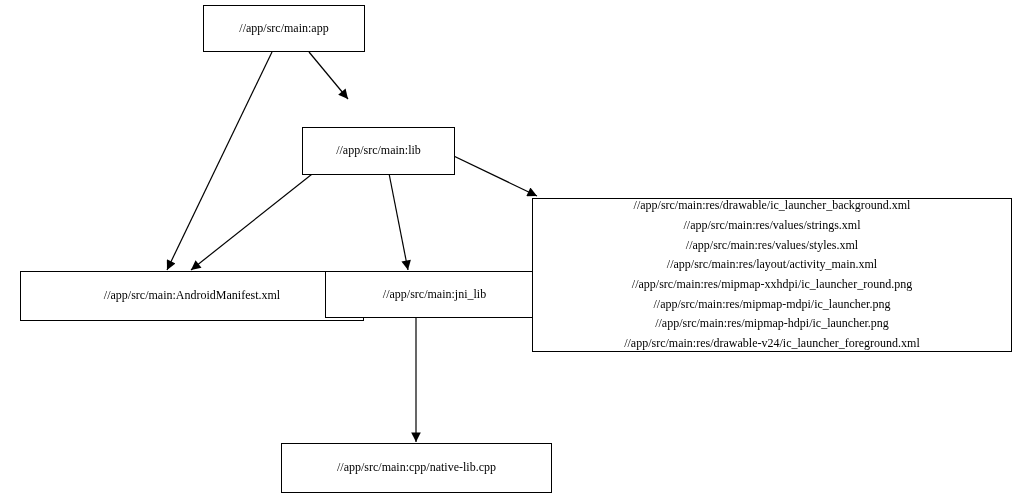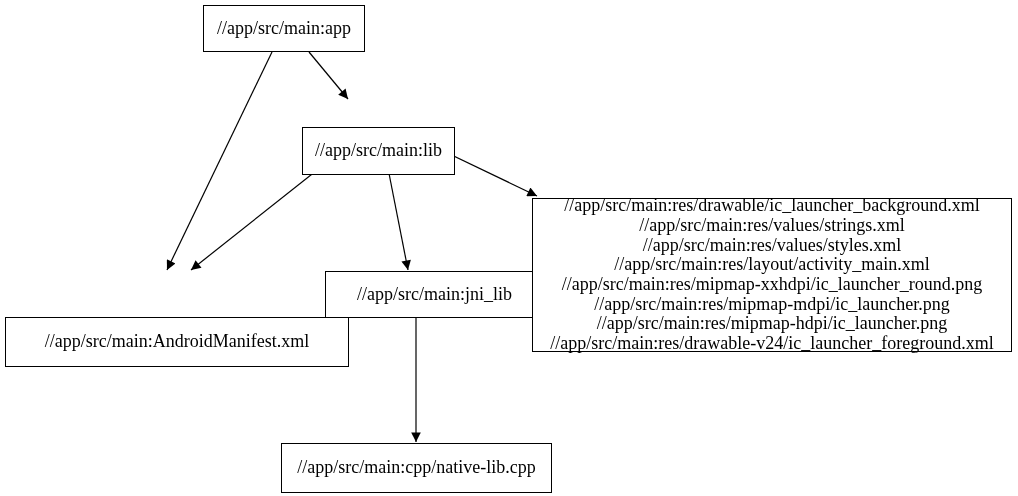--- a/index.html
+++ b/index.html
@@ -30,27 +30,27 @@
   .node {
     position: absolute;
     box-sizing: border-box;
     border: 1px solid #000000;
     background: #ffffff;
     display: flex;
     flex-direction: column;
     align-items: center;
     justify-content: center;
     text-align: center;
-    font-size: 18px;
+    font-size: 12px;
     line-height: 19.7px;
     white-space: nowrap;
   }
   .node-app          { left: 203px; top: 5px;   width: 162px; height: 47px; }
   .node-lib          { left: 302px; top: 100px; width: 153px; height: 48px; margin-top: 27px; }
-  .node-manifest     { left: 5px;   top: 271px; width: 344px; height: 50px; margin-top: 46px; }
+  .node-manifest     { left: 20px;   top: 271px; width: 344px; height: 50px; }
   .node-jni-lib      { left: 325px; top: 271px; width: 219px; height: 47px; }
   .node-res          { left: 532px; top: 198px; width: 480px; height: 154px; }
   .node-native       { left: 281px; top: 443px; width: 271px; height: 50px; }
 </style>
 </head>
 <body>
 
 <div class="canvas">
 
   <svg class="edges" viewBox="0 0 1018 496" xmlns="http://www.w3.org/2000/svg">

